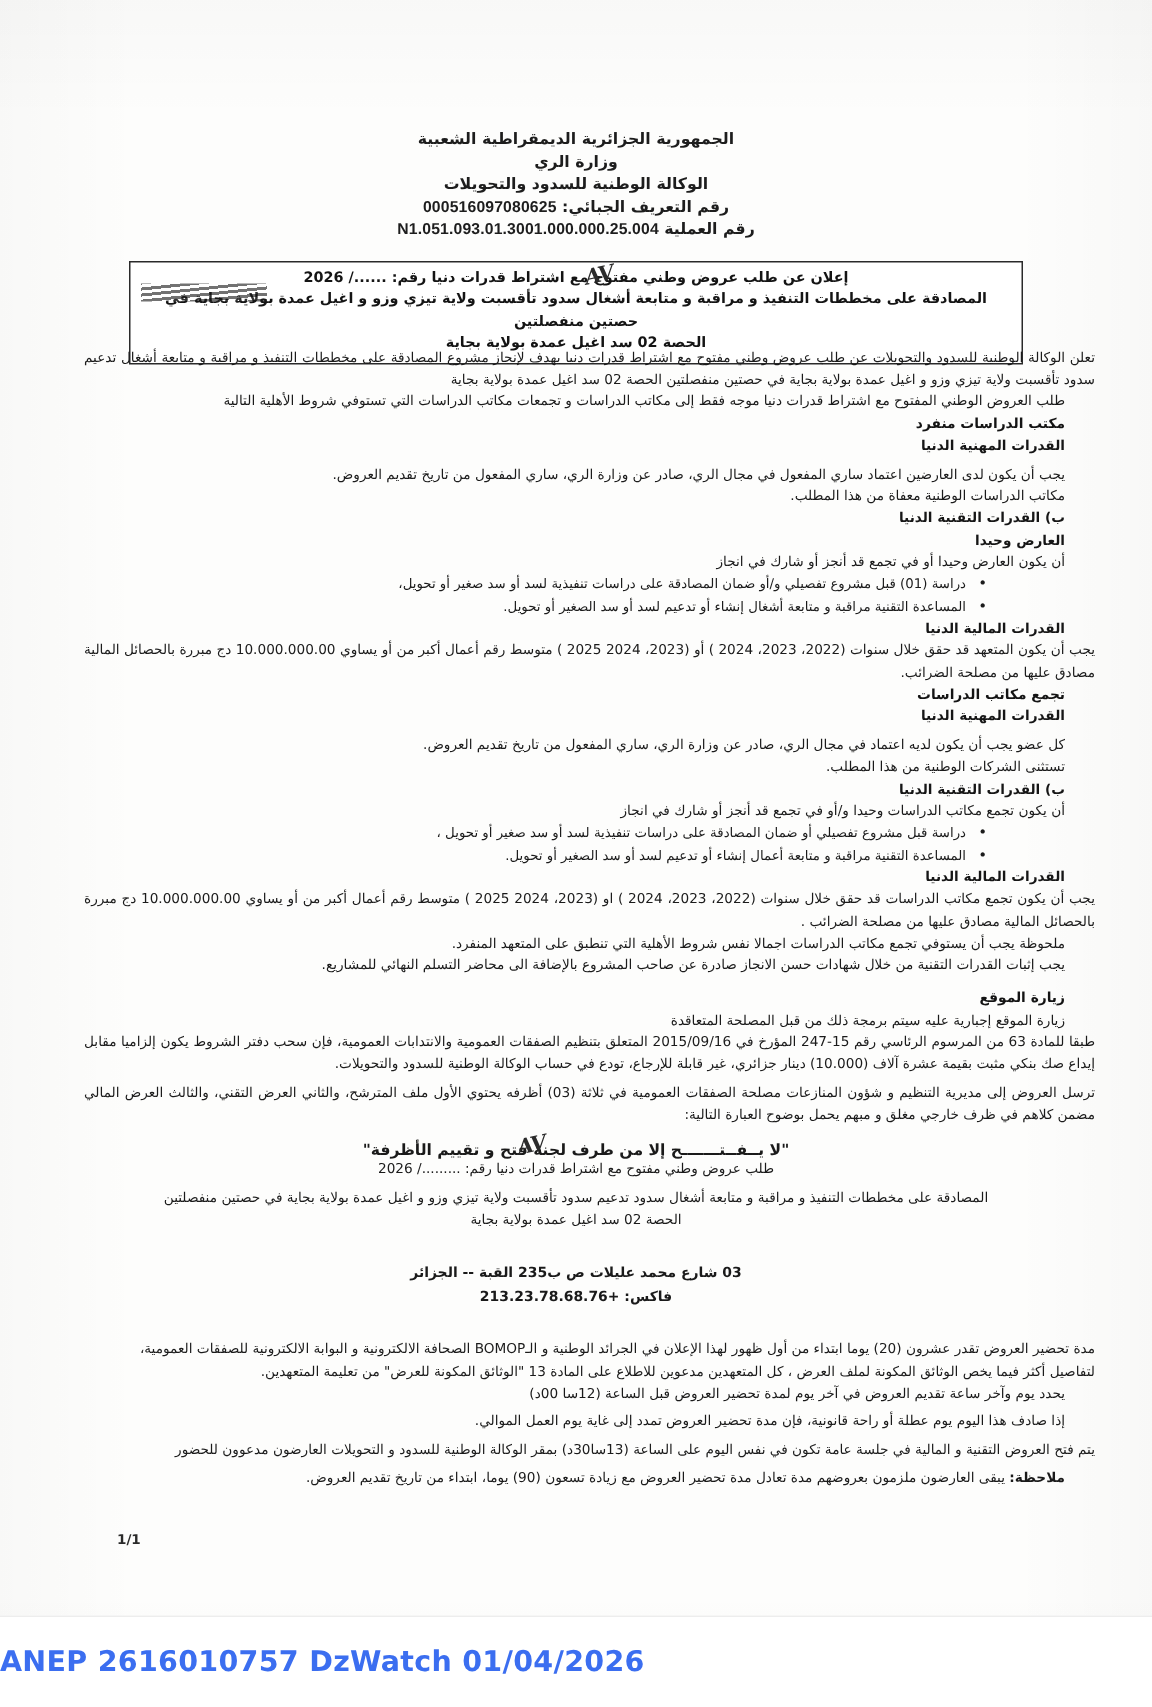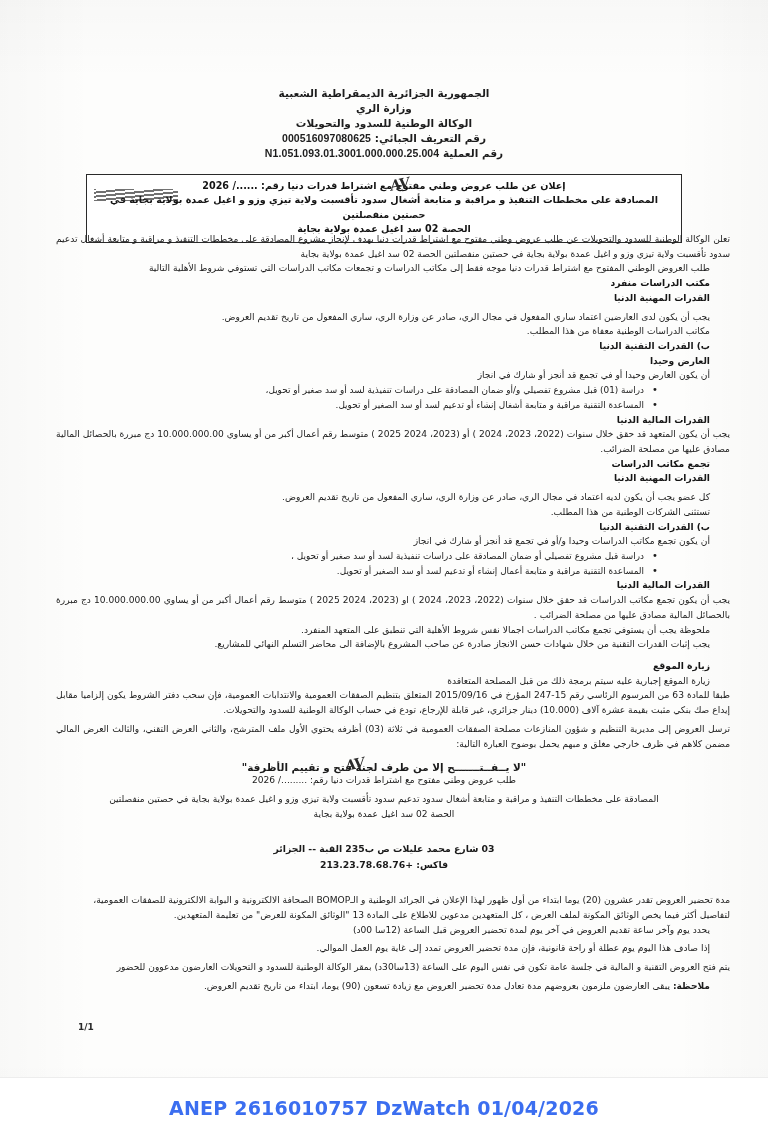--- a/index.html
+++ b/index.html
@@ -235,21 +235,21 @@
   .footer-strip {
     position: absolute;
     left: 0;
     bottom: 0;
     width: 768px;
     height: 60px;
     background: #ffffff;
     border-top: 1px solid #ededed;
     display: flex;
     align-items: center;
-    justify-content: center;
+    justify-content: flex-end;
   }
   .footer-text {
     font-family: "DejaVu Sans", sans-serif;
     font-size: 19px;
     font-weight: 700;
     color: #3b6ef0;
     letter-spacing: 0.2px;
     direction: ltr;
   }
   .inline-b { font-weight: 700; }

